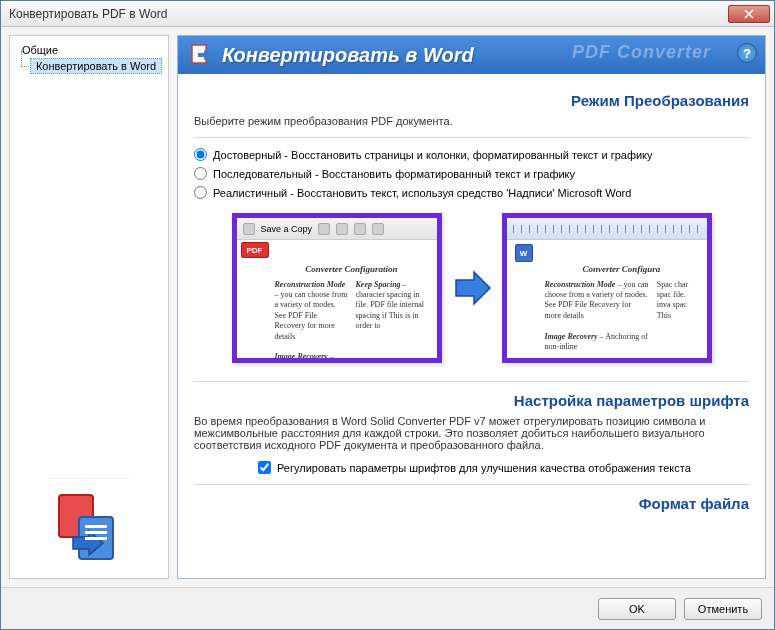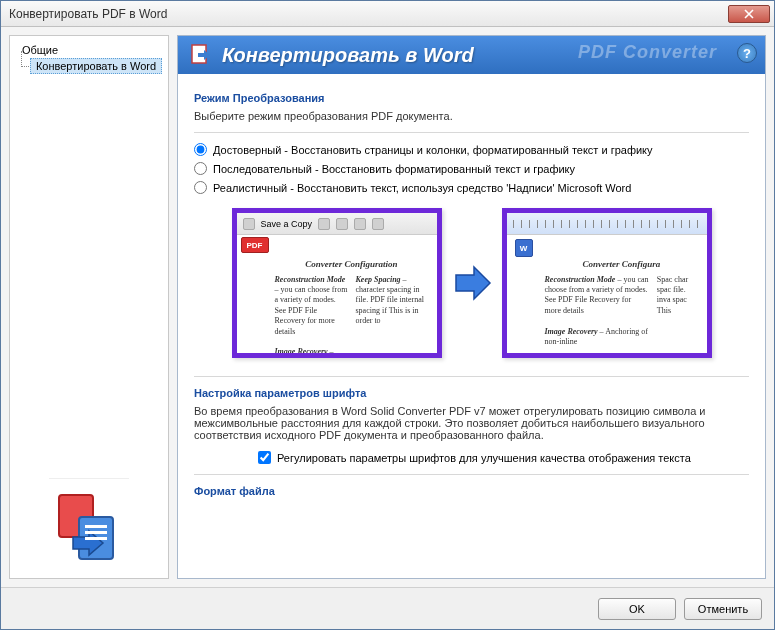--- a/index.html
+++ b/index.html
@@ -19,25 +19,25 @@
 .tree-item.child { margin-left: 14px; position: relative; }
 .tree-item.child::before { content: ""; position: absolute; left: -10px; top: 50%; width: 8px; border-top: 1px dotted #888; }
 .tree-item.child::after { content: ""; position: absolute; left: -10px; top: -8px; height: 16px; border-left: 1px dotted #888; }
 .tree-item.selected { background: #cde4f7; border: 1px dotted #5a9ed6; padding: 1px 5px; }
 .sidebar-icon { height: 100px; display: flex; align-items: center; justify-content: center; border-top: 1px solid #eee; }
 
 .content { flex: 1; border: 1px solid #a8b8cc; background: #fff; display: flex; flex-direction: column; overflow: hidden; }
 .banner { height: 38px; background: linear-gradient(#4a8de0, #2f6fc0); display: flex; align-items: center; padding: 0 10px; color: #fff; position: relative; }
 .banner-icon { width: 26px; height: 26px; margin-right: 8px; display: flex; align-items: center; justify-content: center; }
 .banner-title { font-size: 20px; font-weight: bold; font-style: italic; color: #fff; text-shadow: 1px 1px 2px rgba(0,0,0,0.3); }
-.banner-brand { position: absolute; right: 48px; top: 6px; font-size: 18px; font-weight: bold; font-style: italic; color: rgba(255,255,255,0.35); letter-spacing: 1px; }
+.banner-brand { position: absolute; right: 54px; top: 6px; font-size: 18px; font-weight: bold; font-style: italic; color: rgba(255,255,255,0.35); letter-spacing: 1px; }
 .help-btn { position: absolute; right: 8px; top: 7px; width: 20px; height: 20px; border-radius: 10px; background: radial-gradient(#6ab0f0,#3a7dc0); color: #fff; font-weight: bold; display: flex; align-items: center; justify-content: center; font-size: 13px; border: 1px solid #2a5a90; cursor: pointer; }
 
 .scroll-area { flex: 1; padding: 10px 16px; overflow-y: auto; }
-h2.section { color: #1a4da0; font-size: 11px; font-weight: bold; margin: 8px 0 6px 0; }
+h2.section { color: #1a4da0; font-size: 15px; font-weight: bold; margin: 8px 0 6px 0; text-align: right; }
 .desc { font-size: 11px; color: #333; margin-bottom: 10px; }
 hr { border: none; border-top: 1px solid #d8d8d8; margin: 10px 0; }
 
 .radio-row { display: flex; align-items: center; gap: 6px; margin: 6px 0; font-size: 11px; }
 .radio-row input { margin: 0; }
 
 .preview-row { display: flex; align-items: center; justify-content: center; gap: 10px; margin-top: 14px; }
 .preview-pane { width: 210px; height: 150px; border: 5px solid #6d28d9; background: #fff; position: relative; overflow: hidden; box-shadow: 2px 2px 4px rgba(0,0,0,0.15); }
 .preview-toolbar { height: 22px; background: linear-gradient(#f4f4f4,#e4e4e4); border-bottom: 1px solid #ccc; display: flex; align-items: center; padding: 0 6px; gap: 6px; font-size: 9px; }
 .tb-ico { width: 12px; height: 12px; background: #d0d0d0; border: 1px solid #aaa; border-radius: 2px; }

